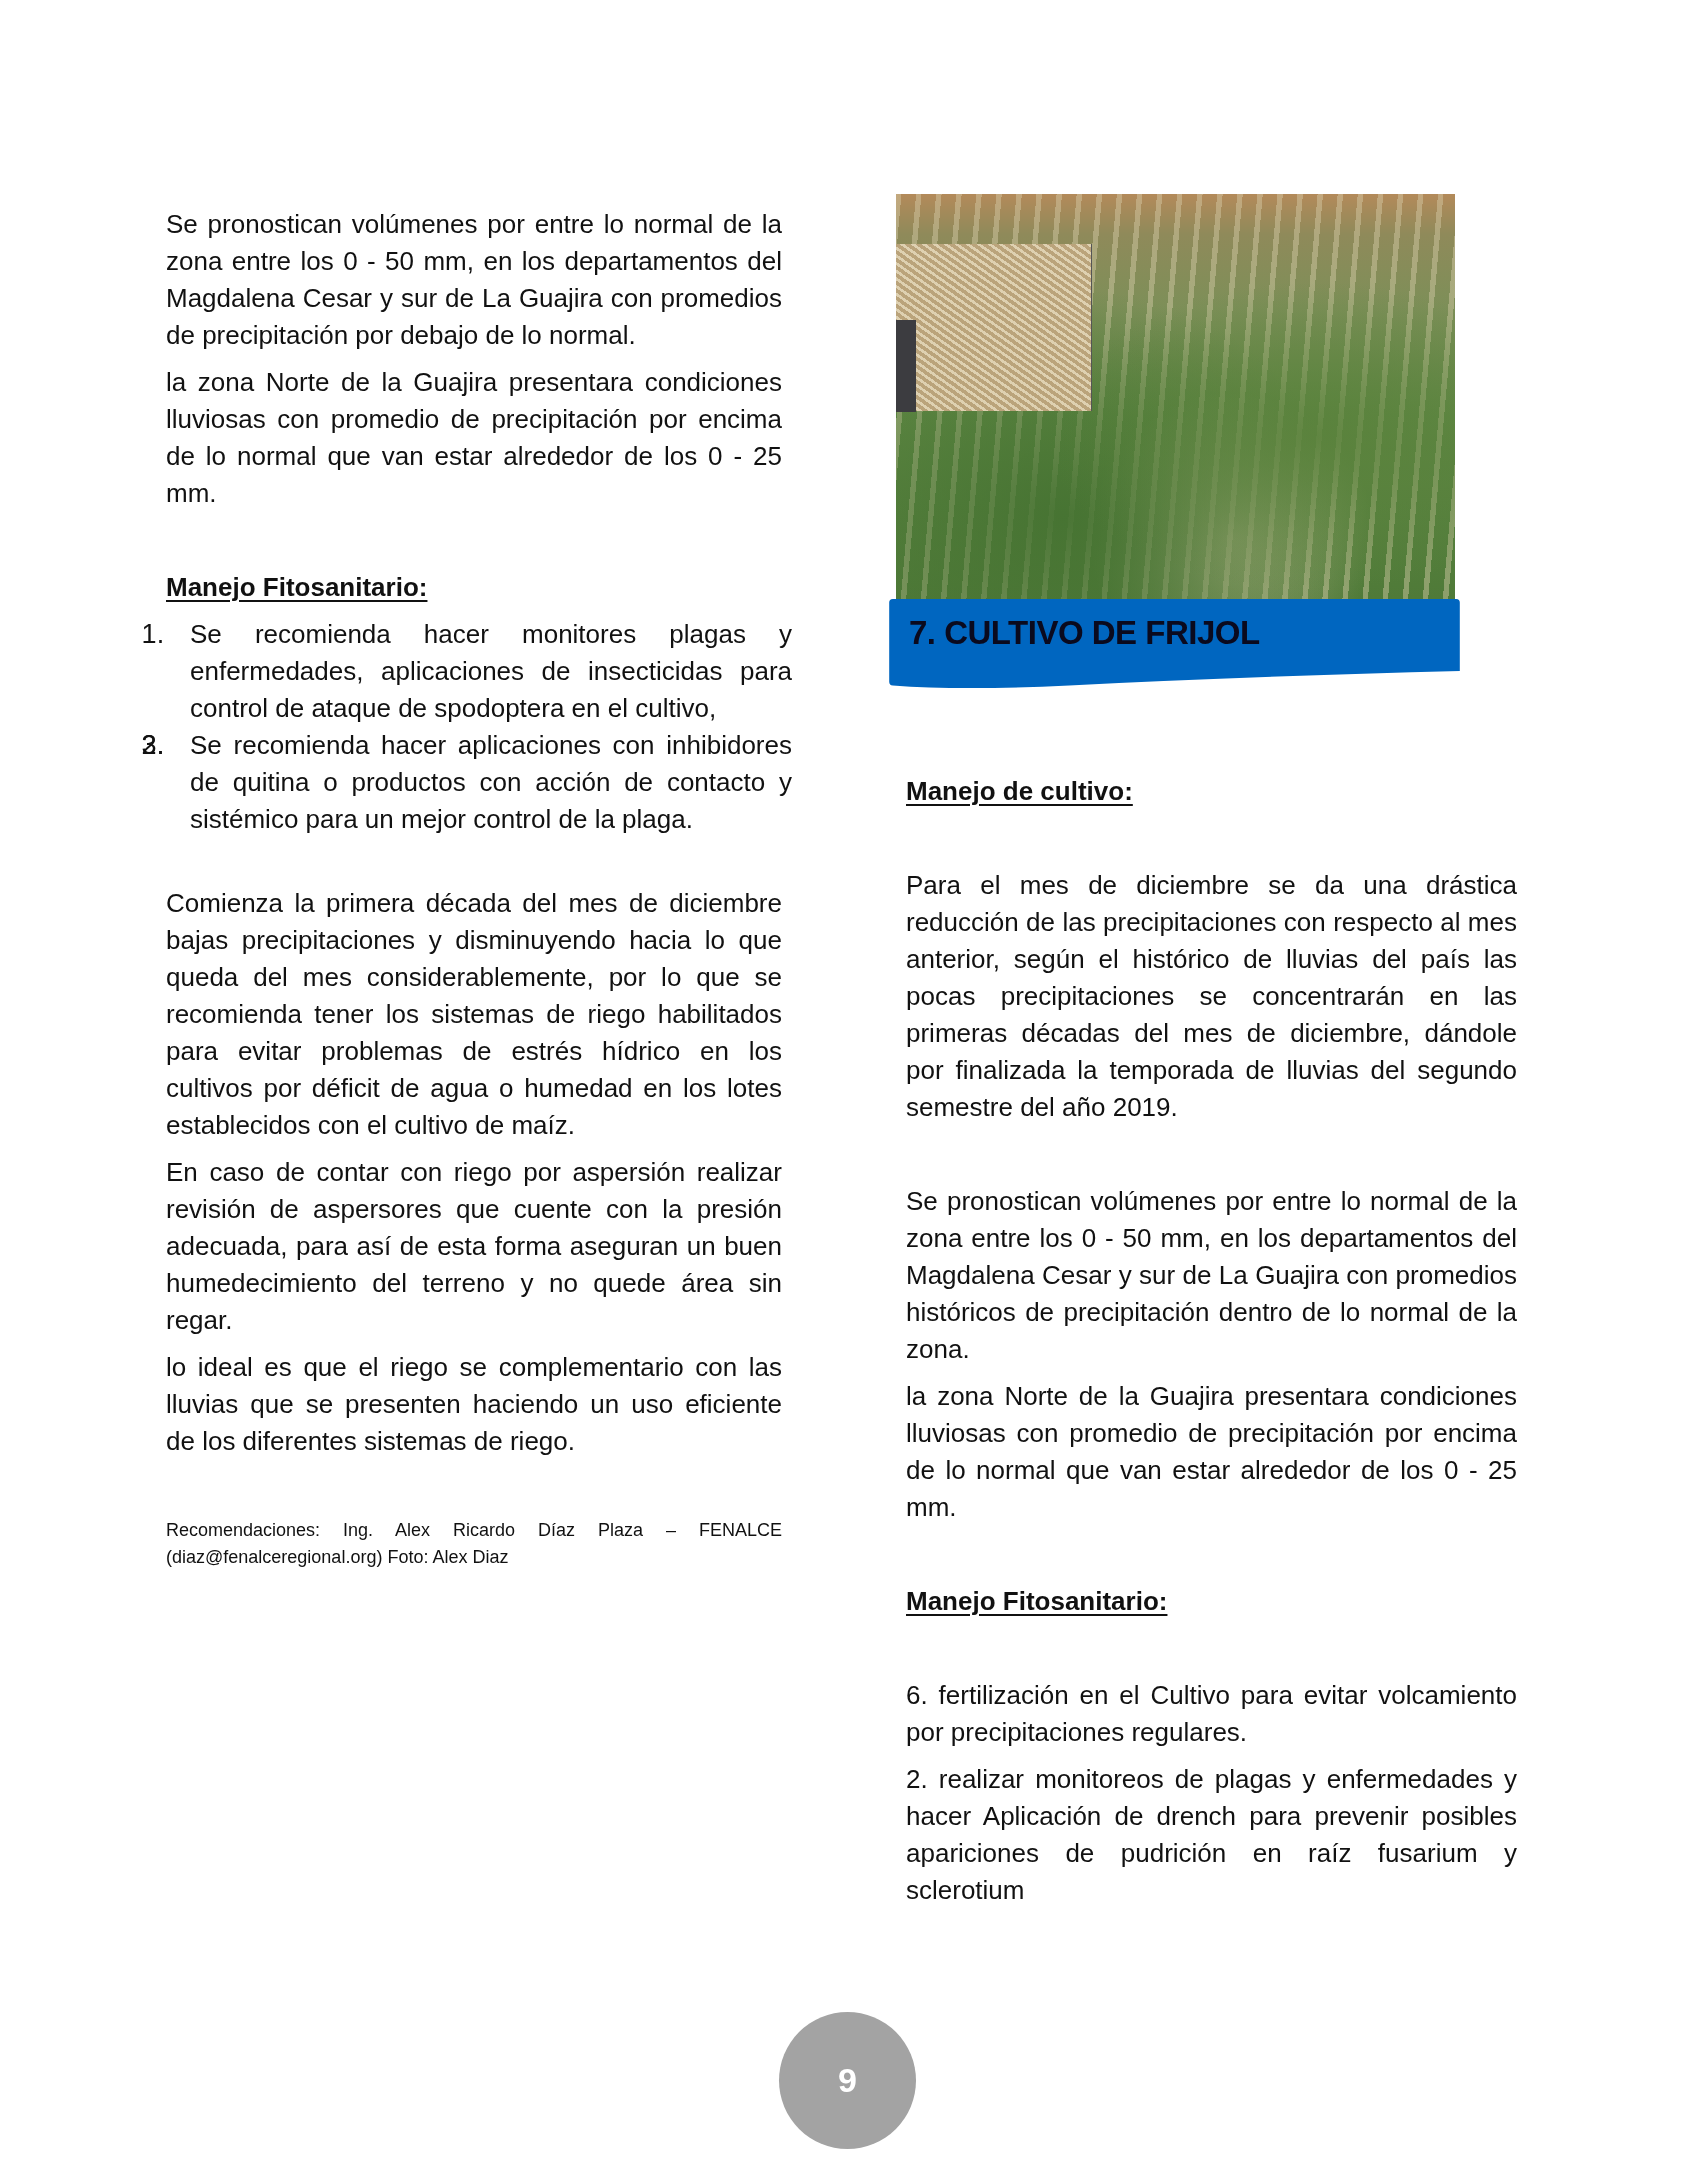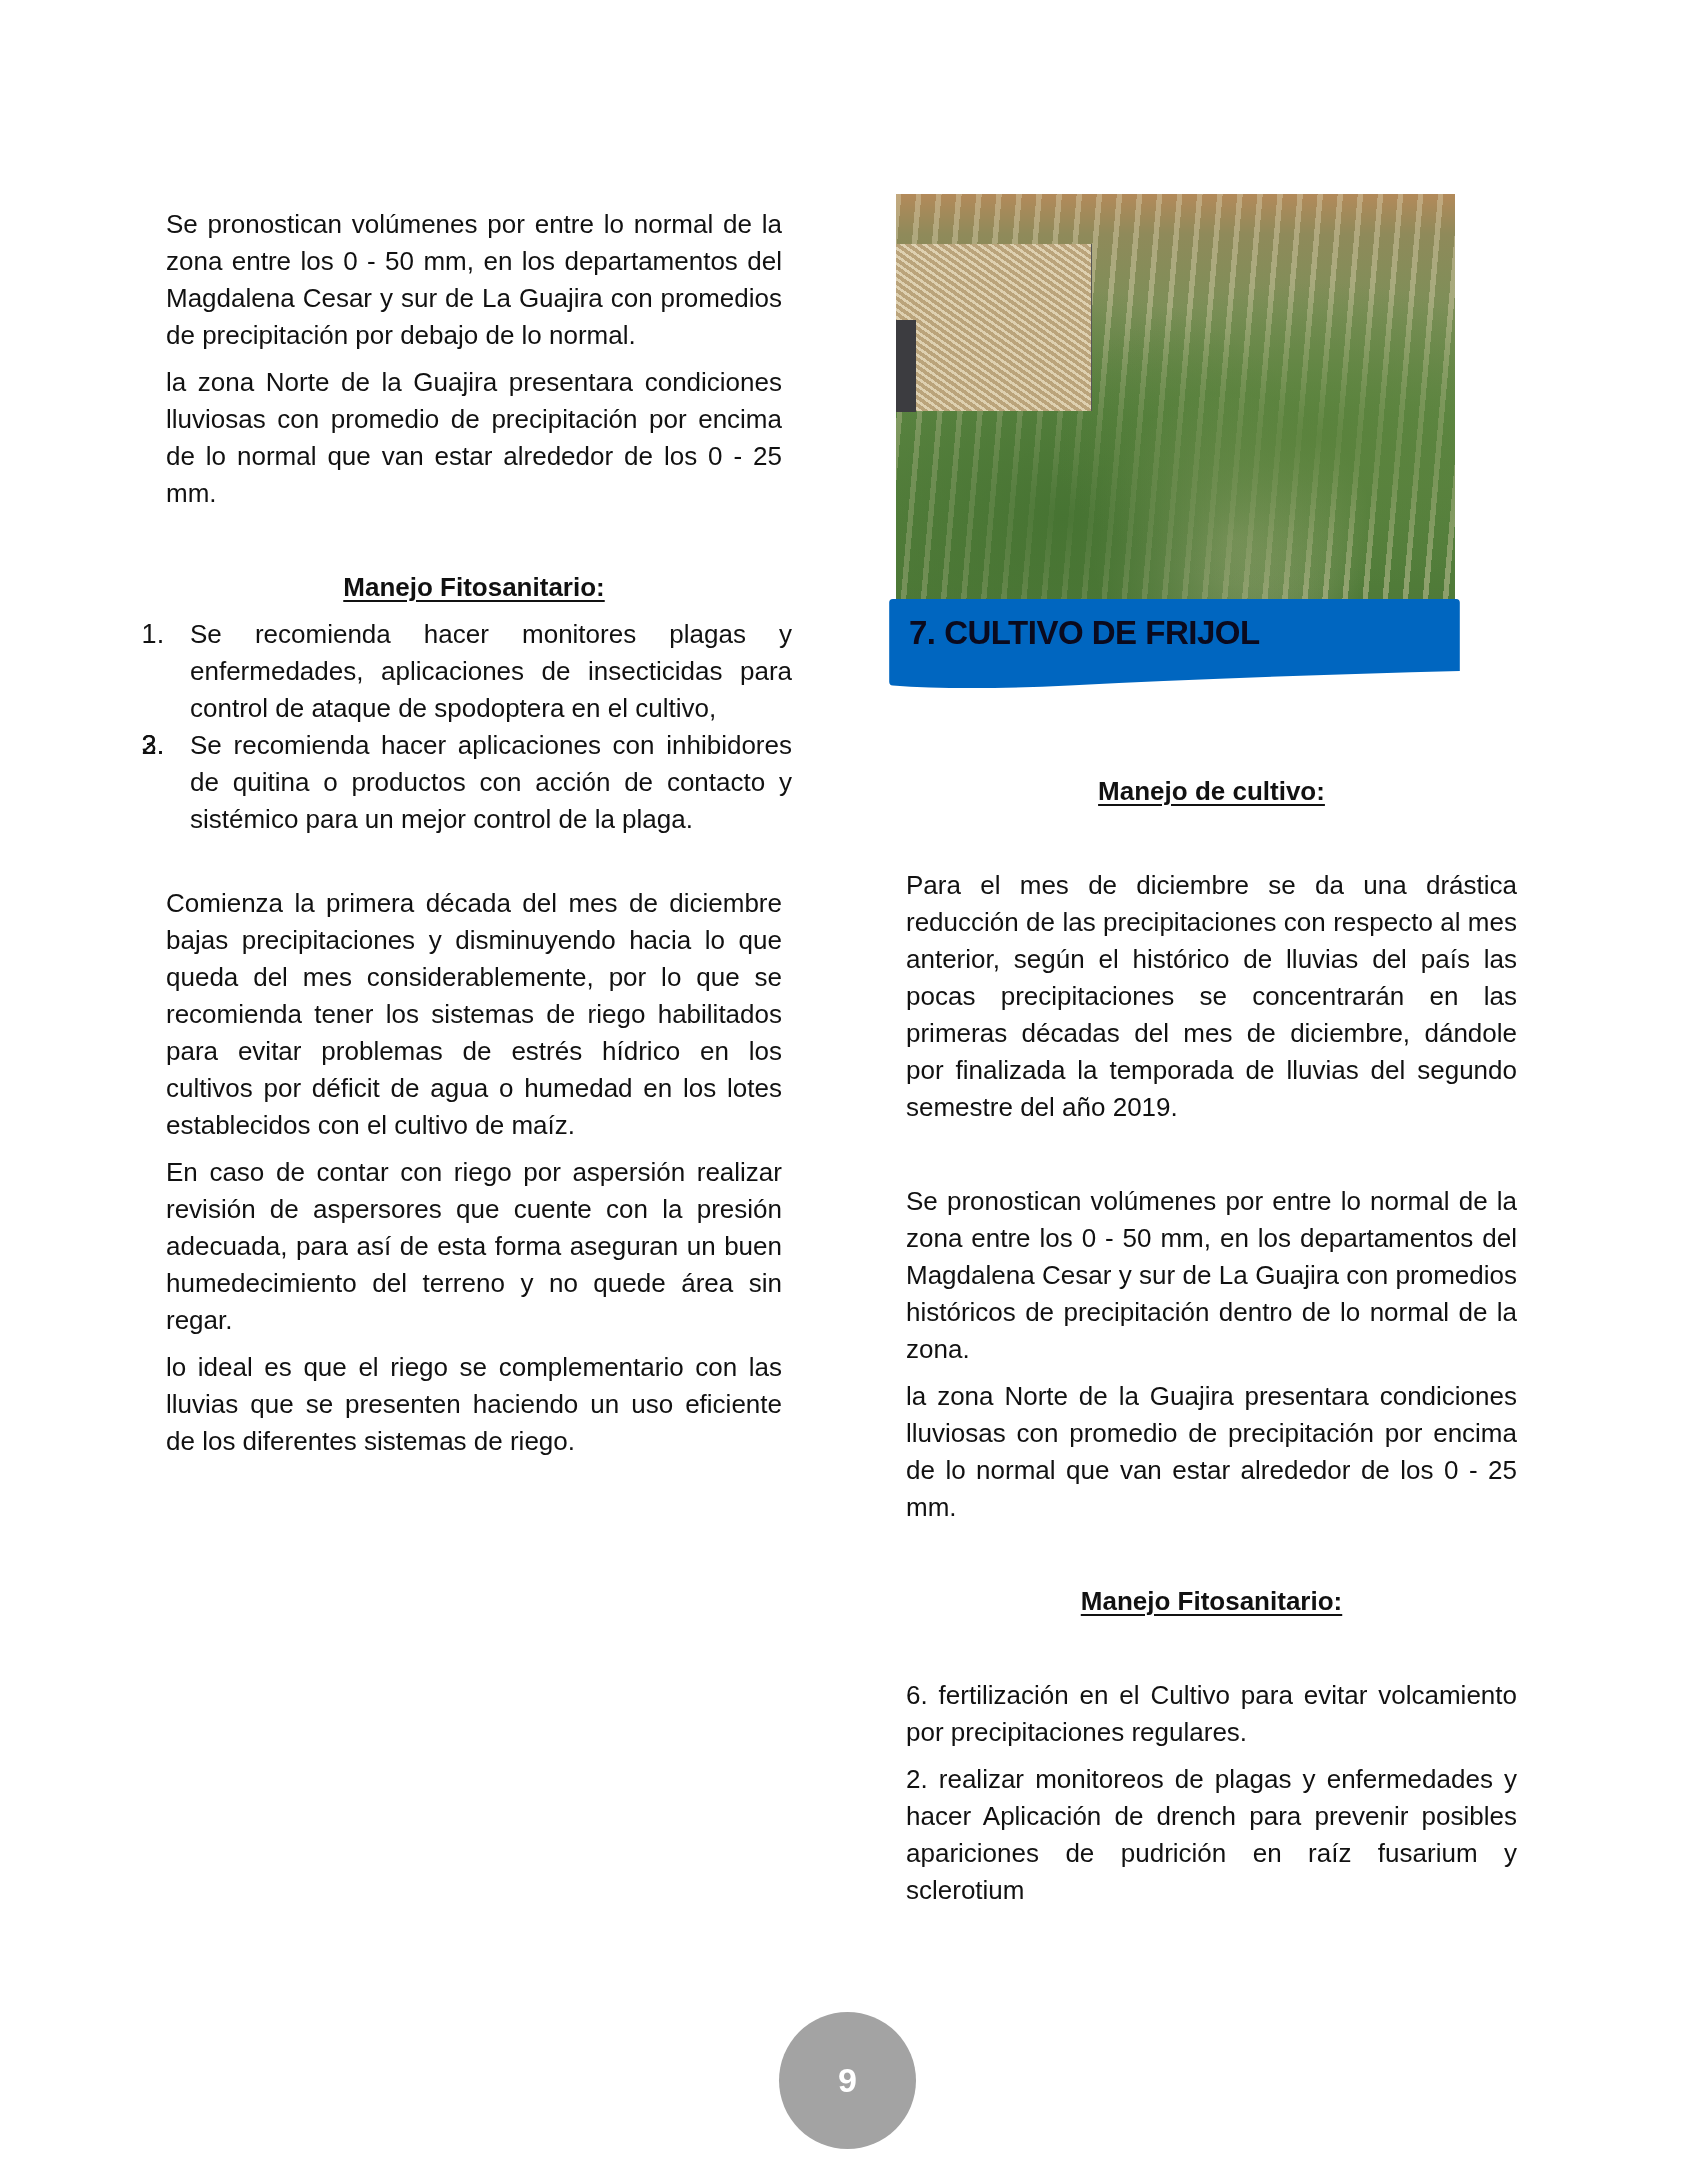--- a/index.html
+++ b/index.html
@@ -3,21 +3,21 @@
 <meta charset="utf-8">
 <style>
   html, body { margin: 0; padding: 0; background: #ffffff; }
   body { width: 1683px; height: 2178px; position: relative; overflow: hidden;
          font-family: "Liberation Sans", "DejaVu Sans", sans-serif; color: #111; }
   .col { position: absolute; font-size: 26px; line-height: 37px; text-align: justify; }
   .col p { margin: 10px; }
   .left { left: 156px; top: 196px; width: 636px; }
   .right { left: 896px; top: 763px; width: 631px; }
   .blank { height: 37px; }
-  .heading { font-weight: bold; text-decoration: underline; text-decoration-thickness: 1.8px; text-underline-offset: 3.6px; text-align: center; }
+  .heading { font-weight: bold; text-decoration: underline; text-decoration-thickness: 1.8px; text-underline-offset: 3.6px; text-align: left; }
   .heading.indent { padding-left: 7.2px; }
   ol.numlist { list-style: none; margin: 0; padding: 0; }
   ol.numlist li { position: relative; padding-left: 34px; margin-left: 0; }
   ol.numlist li .num { position: absolute; left: -14.4px; top: 0; font-family: "Liberation Sans", sans-serif; font-size: 27px; }
   .credits { font-size: 18px; line-height: 27px; text-align: justify; }
   .photo { position: absolute; left: 896px; top: 194px; width: 559px; height: 405px; overflow: hidden;
            background:
              radial-gradient(ellipse at 75% 60%, rgba(90,130,60,0.9) 0%, rgba(90,130,60,0) 45%),
              radial-gradient(ellipse at 30% 80%, rgba(70,115,50,0.95) 0%, rgba(70,115,50,0) 50%),
              radial-gradient(ellipse at 60% 85%, rgba(205,195,160,0.6) 0%, rgba(205,195,160,0) 30%),
@@ -47,20 +47,21 @@
   <ol class="numlist">
     <li><span class="num">1.</span><span>Se recomienda hacer monitores plagas y enfermedades, aplicaciones de insecticidas para control de ataque de spodoptera en el cultivo,</span></li>
     <li><span class="num">2.</span></li>
     <li><span class="num">3.</span><span>Se recomienda hacer aplicaciones con inhibidores de quitina o productos con acción de contacto y sistémico para un mejor control de la plaga.</span></li>
   </ol>
   <div class="blank"></div>
   <p>Comienza la primera década del mes de diciembre bajas precipitaciones y disminuyendo hacia lo que queda del mes considerablemente, por lo que se recomienda tener los sistemas de riego habilitados para evitar problemas de estrés hídrico en los cultivos por déficit de agua o humedad en los lotes establecidos con el cultivo de maíz.</p>
   <p>En caso de contar con riego por aspersión realizar revisión de aspersores que cuente con la presión adecuada, para así de esta forma aseguran un buen humedecimiento del terreno y no quede área sin regar.</p>
   <p>lo ideal es que el riego se complementario con las lluvias que se presenten haciendo un uso eficiente de los diferentes sistemas de riego.</p>
   <div class="blank"></div>
+  <p class="credits">Recomendaciones: Ing. Alex Ricardo Díaz Plaza – FENALCE (diaz@fenalceregional.org) Foto: Alex Diaz</p>
 </div>
 
 <div class="photo">
   <div class="inset"></div>
   <div class="inset-dark"></div>
 </div>
 
 <div class="banner">
   <svg width="571" height="90" viewBox="0 0 634 100">
     <path d="M4 0 L630 0 Q634 0 634 4 L634 80 Q400 86 200 96 Q80 102 4 96 Q0 96 0 92 L0 4 Q0 0 4 0 Z" fill="#0066c0"></path>

